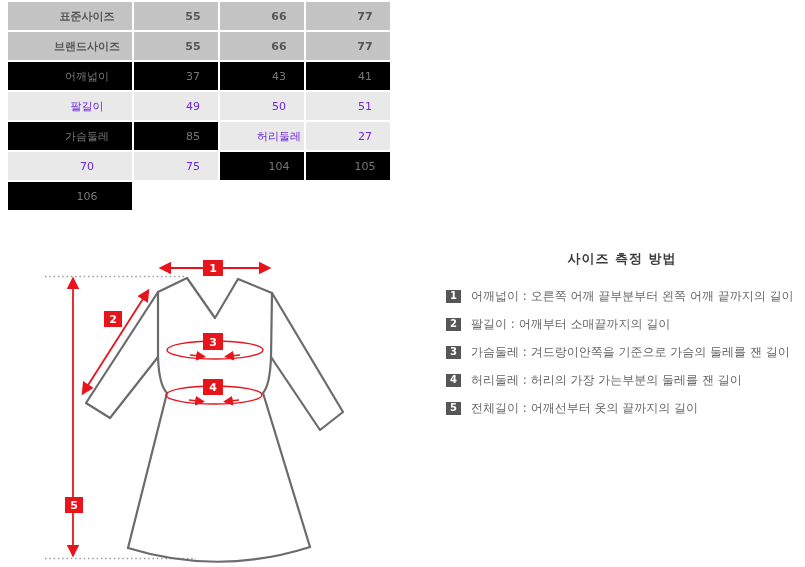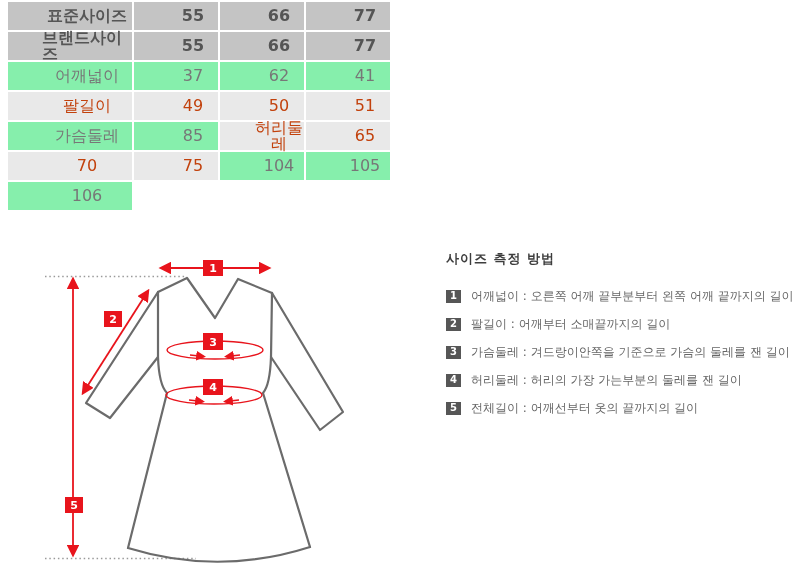--- a/index.html
+++ b/index.html
@@ -13,36 +13,36 @@
   .size-table {
     position:absolute; left:8px; top:2px;
     display:grid;
     grid-template-columns:124px 84px 84px 84px;
     grid-auto-rows:28px;
     gap:2px;
     background:#fff;
   }
   .cell {
     display:flex; align-items:center; justify-content:center;
-    font-size:16px; line-height:1;padding-left:34px;
+    font-size:11px; line-height:1;padding-left:34px;
   }
   .cell.head { background:#c4c4c4; color:#555; font-weight:bold; }
-  .cell.light { background:#86efac; color:#777; }
-  .cell.dark  { background:#e9e9e9; color:#c2410c;text-align:center; }
+  .cell.light { background:#000000; color:#777; }
+  .cell.dark  { background:#e9e9e9; color:#6d28d9;text-align:center; }
 
   
   .diagram { position:absolute; left:40px; top:245px; width:320px; height:322px; }
   .diagram svg { display:block; }
   .marker-num {
     font-family:"DejaVu Sans","Liberation Sans",sans-serif;
     font-size:11px; font-weight:bold; fill:#ffffff;
   }
 
   
-  .guide { position:absolute; left:446px; top:250px; width:352px; }
+  .guide { position:absolute; left:446px; top:250px; width:352px;text-align:center; }
   .guide-title { font-size:13px; font-weight:bold; color:#3d3d3d; letter-spacing:1px; margin-bottom:21px; }
   .guide-item { display:flex; align-items:center; margin-bottom:14px; height:14px; }
   .num-badge {
     flex:none; width:15px; height:13px; margin-right:10px;
     background:#565656; color:#fff;
     display:flex; align-items:center; justify-content:center;
     font-size:10px; font-weight:bold; line-height:1;
   }
   .guide-text { font-size:12px; color:#666; white-space:nowrap; letter-spacing:0; }
 </style>
@@ -58,33 +58,33 @@
     <div class="cell head">66</div>
     <div class="cell head">77</div>
 
     <div class="cell head">브랜드사이즈</div>
     <div class="cell head">55</div>
     <div class="cell head">66</div>
     <div class="cell head">77</div>
 
     <div class="cell light">어깨넓이</div>
     <div class="cell light">37</div>
-    <div class="cell light">62</div>
+    <div class="cell light">43</div>
     <div class="cell light">41</div>
 
     <div class="cell dark">팔길이</div>
     <div class="cell dark">49</div>
     <div class="cell dark">50</div>
     <div class="cell dark">51</div>
 
     <div class="cell light">가슴둘레</div>
     <div class="cell light">85</div>
 
     <div class="cell dark">허리둘레</div>
-    <div class="cell dark">65</div>
+    <div class="cell dark">27</div>
     <div class="cell dark">70</div>
     <div class="cell dark">75</div>
 
     <div class="cell light">104</div>
     <div class="cell light">105</div>
     <div class="cell light">106</div>
   </div>
 
   <div class="diagram">
     <svg width="320" height="322" viewBox="0 0 320 322" xmlns="http://www.w3.org/2000/svg">

